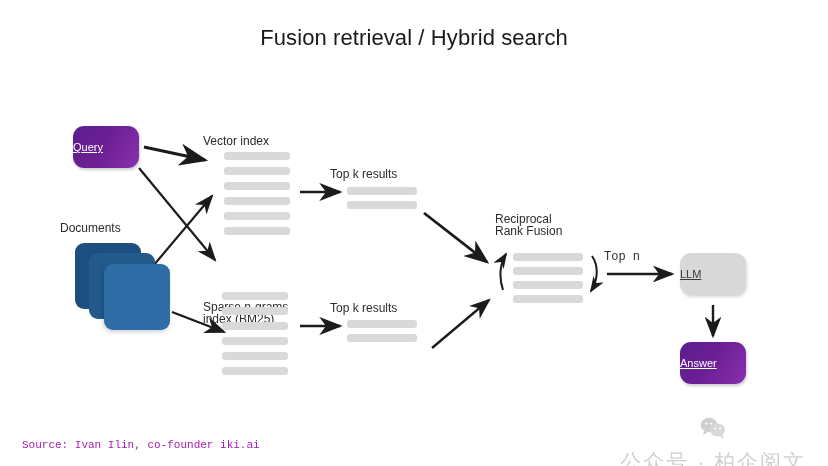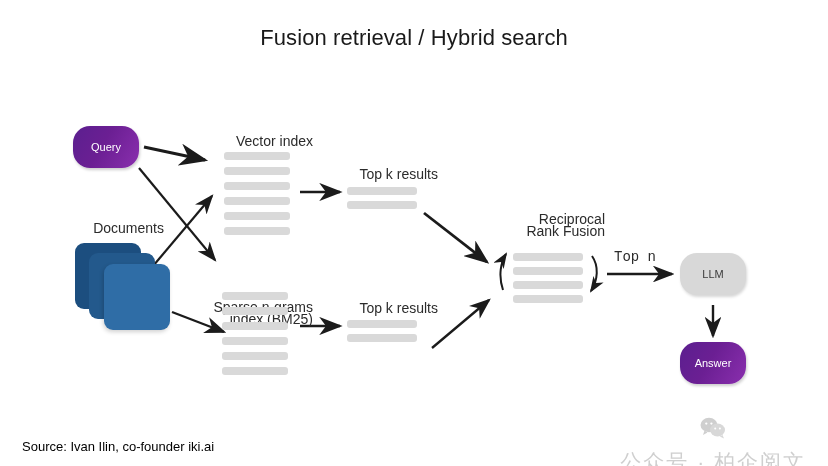--- a/index.html
+++ b/index.html
@@ -38,25 +38,25 @@
     font-weight: 400;
     color: #1a1a1a;
     letter-spacing: 0.1px;
   }
 
   
   .node {
     position: absolute;
     display: flex;
     align-items: center;
-    justify-content: center;
-    border-radius: 17px;
+    border-radius: 11px;
     font-size: 11px;
     color: #ffffff;
     box-shadow: 1px 2px 3px rgba(0,0,0,0.20);
+    text-decoration: underline;
   }
   .node.purple {
     background: linear-gradient(120deg, #5b1f8f 0%, #6b1f93 45%, #8a2fae 100%);
   }
   .node.grey {
     background: #d8d8d8;
     color: #3b3b3b;
     box-shadow: 1px 2px 3px rgba(0,0,0,0.16);
   }
 
@@ -77,23 +77,23 @@
     width: 66px;
     height: 66px;
     border-radius: 9px;
   }
   .doc-card.back   { left: 0px;  top: 0px;  background: #1c4e7f; }
   .doc-card.mid    { left: 14px; top: 10px; background: #23598c; }
   .doc-card.front  { left: 29px; top: 21px; background: #2f6da6; box-shadow: -1px 2px 4px rgba(0,0,0,0.18); }
 
   .caption {
     position: absolute;
-    font-size: 14px;
+    font-size: 12px;
     color: #2b2b2b;
-    text-align: right;
+    text-align: left;
     line-height: 12px;
     white-space: pre-line;
   }
   #caption-documents   { left: 60px;  top: 222px; width: 104px; }
   #caption-vector      { left: 203px; top: 135px; width: 110px; }
   #caption-sparse      { left: 203px; top: 265px; width: 110px; margin-top: 36px; }
   #caption-topk-1      { left: 330px; top: 168px; width: 108px; }
   #caption-topk-2      { left: 330px; top: 302px; width: 108px; }
   #caption-rrf         { left: 495px; top: 213px; width: 110px; }
   #caption-topn        { left: 604px; top: 251px; width: 52px; font-family: Liberation Mono, monospace; }
@@ -118,22 +118,23 @@
   #bars-topk-2 .bar { height: 8px; margin-bottom: 6px; }
 
   #bars-rrf { left: 513px; top: 253px; width: 70px; }
   #bars-rrf .bar { height: 8px; margin-bottom: 6px; }
 
   
   #source-note {
     position: absolute;
     left: 22px;
     top: 439px;
-    font-size: 13px;
-    color: #000000;
+    font-size: 11px;
+    color: #a21caf;
+    font-family: Liberation Mono, monospace;
   }
   #watermark {
     position: absolute;
     right: 22px;
     top: 417px;
     display: flex;
     align-items: center;
     gap: 9px;
     color: #cfcfcf;
     flex-direction: column;

